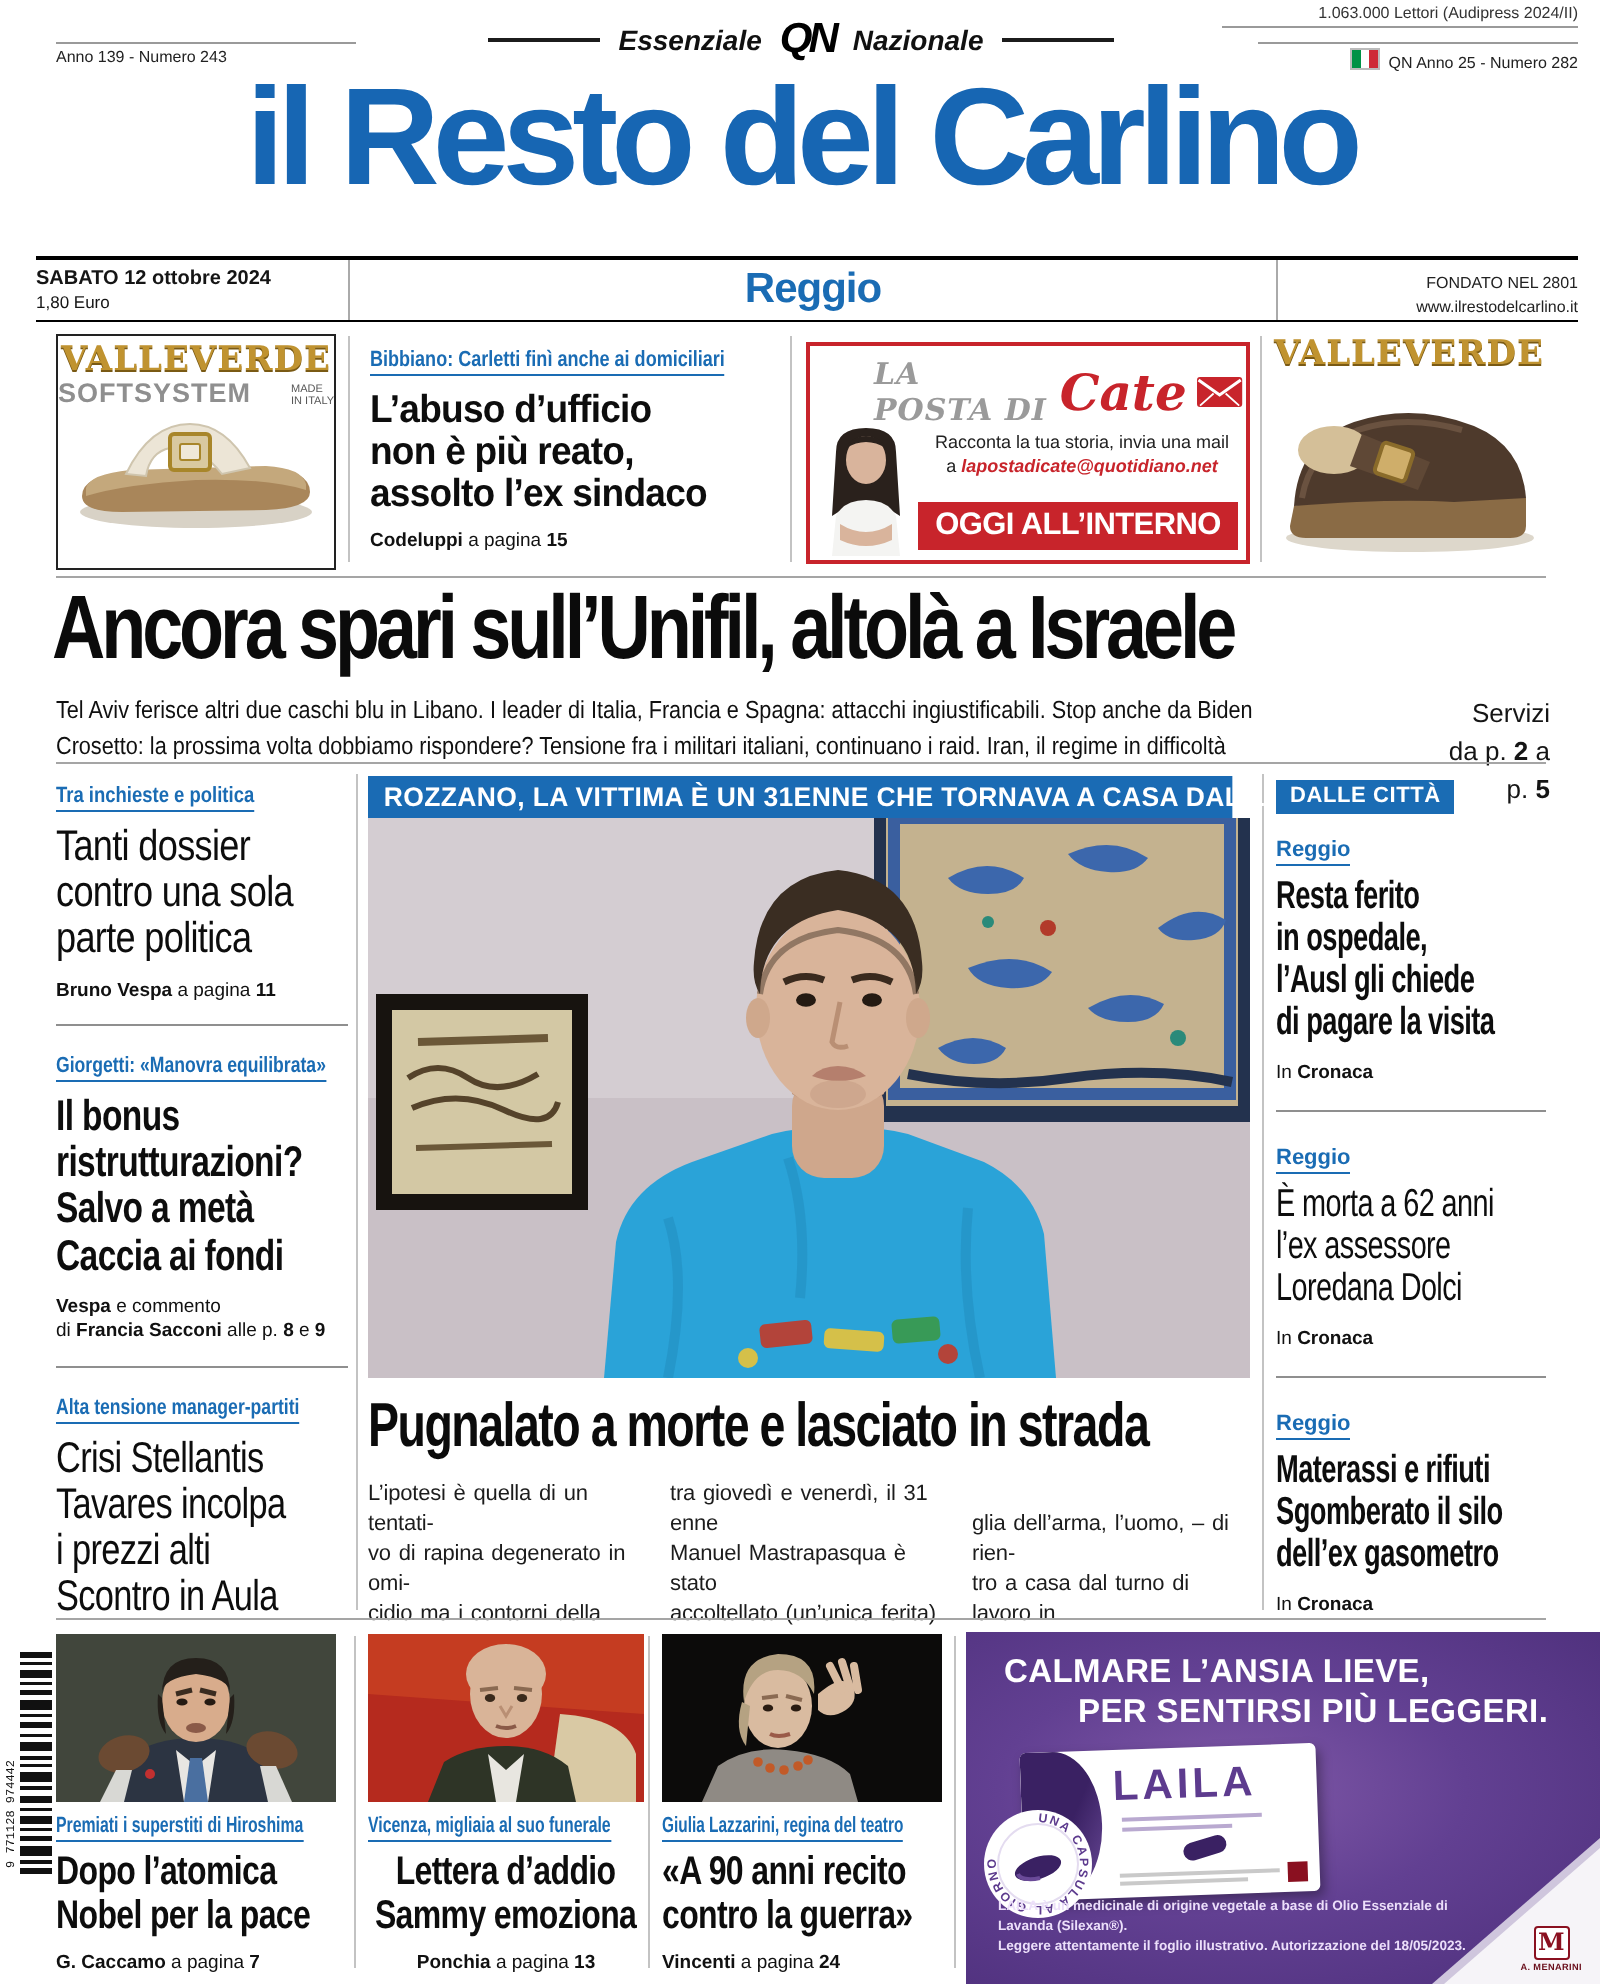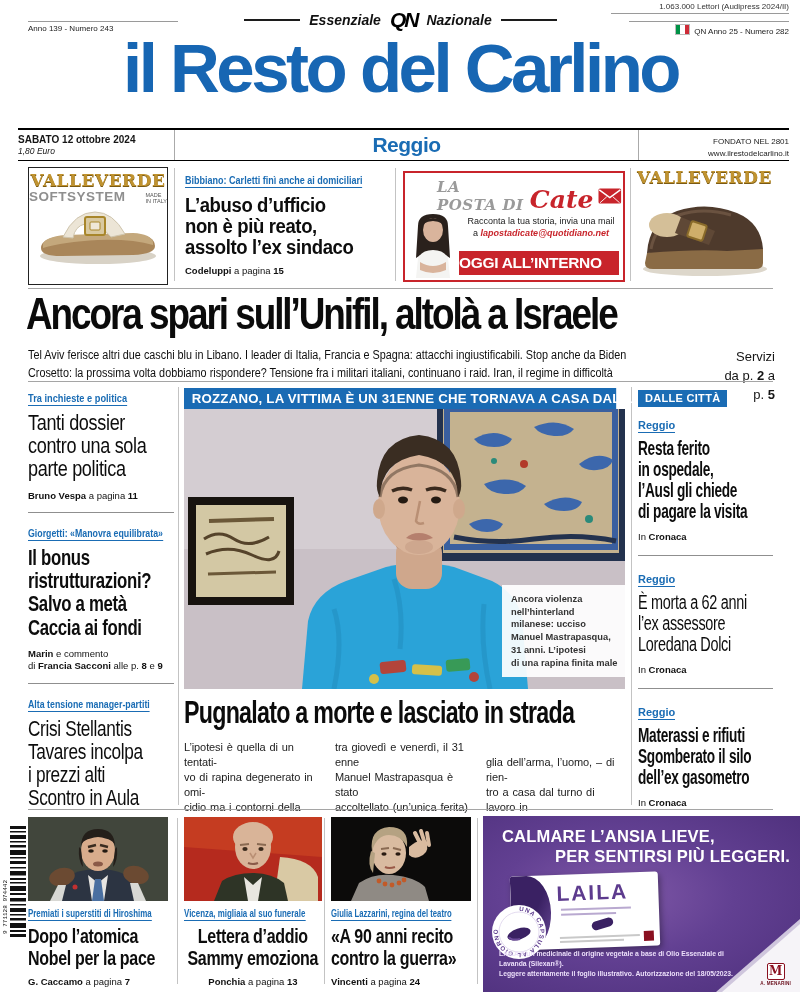--- a/index.html
+++ b/index.html
@@ -19,21 +19,21 @@
   .issue{font-size:8px;color:#222;}
   .flag{display:inline-block;width:13px;height:9px;vertical-align:-1px;margin-right:4px;
         background:linear-gradient(90deg,#009246 0 33%,#fff 33% 66%,#ce2b37 66% 100%);border:0.5px solid #bbb;}
   
   .logo{top:33px;left:0;right:0;text-align:center;font-size:69px;font-weight:bold;color:#1766b3;
         letter-spacing:-3.5px;line-height:1.05;}
   .datebar{top:128px;left:18px;width:771px;height:33px;border-top:2px solid #000;border-bottom:1px solid #000;
         display:flex;box-sizing:border-box;}
   .db-left{width:156px;padding-top:4px;}
   .db-date{font-size:10px;font-weight:bold;}
-  .db-price{font-size:8.5px;margin-top:1px;font-style:italic;}
+  .db-price{font-size:8.5px;margin-top:1px;}
   .db-center{flex:1;border-left:1px solid #aaa;border-right:1px solid #aaa;display:flex;align-items:center;justify-content:center;}
   .db-edition{font-size:21px;font-weight:bold;color:var(--blue);letter-spacing:-0.5px;}
   .db-right{width:150px;text-align:right;padding-top:6px;font-size:8px;line-height:1.5;color:#222;}
   
   .kicker{display:inline-block;color:var(--blue);font-weight:bold;font-size:11px;
           border-bottom:1.5px solid var(--blue);padding-bottom:1px;white-space:nowrap;transform-origin:0 50%;}
   .hl{color:#0d0d0d;white-space:pre-line;line-height:1.08;letter-spacing:-0.4px;transform-origin:0 0;}
   .byline{font-size:9.5px;color:#111;white-space:pre-line;line-height:1.3;}
   .incron{font-size:9.5px;color:#111;}
   .sx95{transform:scaleX(.95);} .sx84{transform:scaleX(.84);}
@@ -42,26 +42,26 @@
   .adiv{border:none;border-top:1px solid #8f8f8f;margin:10px 0;}
   
   .vvbox{top:167px;width:138px;text-align:center;}
   .vv-brand{font-family:"DejaVu Serif",serif;font-weight:bold;font-size:17px;letter-spacing:0.5px;
             color:#c09330;text-shadow:0 1px 0 #7a5a14;white-space:nowrap;}
   .vv-soft{display:flex;justify-content:center;align-items:flex-end;gap:20px;margin-top:-1px;}
   .vv-soft-t{font-size:13.5px;font-weight:bold;color:#8f8f8f;letter-spacing:0.5px;}
   .vv-made{font-size:5.5px;color:#555;text-align:left;line-height:1.1;white-space:pre-line;padding-top:2px;}
   .bibbiano{top:170px;left:185px;width:204px;}
   .posta{top:171px;left:403px;width:222px;height:111px;border:2.5px solid var(--red);box-sizing:border-box;background:#fff;}
-  .posta-title{position:absolute;top:5px;left:32px;display:flex;align-items:flex-end;}
+  .posta-title{position:absolute;top:5px;left:32px;display:flex;align-items:center;}
   .posta-pre{font-family:"DejaVu Serif",serif;font-style:italic;font-weight:bold;font-size:15px;color:#9a9a9a;letter-spacing:0.5px;}
   .posta-name{font-family:"DejaVu Serif",serif;font-style:italic;font-weight:bold;font-size:25px;color:var(--red);margin-left:6px;}
   .posta-invite{position:absolute;left:56px;top:42px;width:160px;text-align:center;font-size:9px;line-height:1.35;color:#222;white-space:pre-line;}
   .posta-badge{position:absolute;left:54px;bottom:5px;width:160px;background:var(--red);color:#fff;
-               font-weight:900;font-size:15.5px;text-align:left;padding:3px 0;letter-spacing:-0.3px;white-space:nowrap;}
+               font-weight:900;font-size:15.5px;text-align:center;padding:3px 0;letter-spacing:-0.3px;white-space:nowrap;}
   
   .lead-hl{top:291px;left:26px;font-size:45px;font-weight:bold;letter-spacing:-2.5px;color:#0b0b0b;
            white-space:nowrap;transform:scaleX(.82);transform-origin:0 0;line-height:1.0;}
   .lead-deck{top:346px;left:28px;font-size:12.3px;line-height:1.5;white-space:pre;color:#101010;
              transform:scaleX(.88);transform-origin:0 0;}
   .lead-serv{top:348px;right:26px;width:56px;font-size:13px;line-height:1.45;text-align:right;white-space:pre-line;}
   
   .colL{top:388px;left:28px;width:146px;}
   .colC{top:388px;left:184px;width:441px;}
   .colR{top:388px;left:638px;width:135px;}
@@ -83,21 +83,21 @@
   .bi{position:absolute;top:817px;}
   .bi-photo{height:84px;overflow:hidden;position:relative;}
   .bi-k{margin-top:6px;}
   .bi-hl{font-size:20px;font-weight:bold;margin-top:5px;}
   .bi-by{margin-top:7px;}
   .barcode{position:absolute;left:2px;top:826px;}
   
   .laila{position:absolute;left:483px;top:816px;width:317px;height:176px;overflow:hidden;
          background:radial-gradient(ellipse at 42% 45%, #8059a8 0%, #624092 45%, #4d2f7b 100%);}
   .la-h1{position:absolute;top:11px;left:19px;color:#fff;font-weight:800;font-size:16.5px;letter-spacing:0.2px;white-space:nowrap;}
-  .la-h2{position:absolute;top:31px;left:72px;color:#fff;font-weight:800;font-size:16.5px;letter-spacing:0.2px;white-space:nowrap;}
+  .la-h2{position:absolute;top:31px;left:56px;color:#fff;font-weight:800;font-size:16.5px;letter-spacing:0.2px;white-space:nowrap;}
   .la-pack{position:absolute;left:28px;top:58px;width:148px;height:74px;background:#fff;border-radius:3px;
            transform:rotate(-2deg);box-shadow:2px 3px 6px rgba(0,0,0,.35);overflow:hidden;}
   .la-pack-wave{position:absolute;left:0;top:0;bottom:0;width:40px;
                 background:linear-gradient(115deg,#3a2163 55%,#6a4a98 100%);border-radius:0 60% 60% 0/0 50% 50% 0;}
   .la-name{position:absolute;left:46px;top:7px;font-size:21px;font-weight:bold;letter-spacing:2px;color:var(--purple);}
   .la-bar{position:absolute;height:2px;background:#b9a9d0;}
   .la-cap{position:absolute;width:22px;height:9px;border-radius:5px;background:#3a2163;transform:rotate(-15deg);}
   .la-badge{position:absolute;left:8px;top:88px;}
   .la-txt{position:absolute;left:182px;top:60px;width:128px;color:#fff;font-size:9.3px;line-height:1.38;white-space:pre-line;}
   .la-disc{position:absolute;left:16px;bottom:13px;width:252px;color:#ecdffa;font-size:6.8px;font-weight:bold;line-height:1.45;white-space:pre-line;}
@@ -227,21 +227,21 @@
     <div class="hl hlL sx84" style="width:180px;">Tanti dossier
 contro una sola
 parte politica</div>
     <div class="byline" style="margin-top:8px;"><span style="font-weight: bold;">Bruno Vespa</span><span> a pagina </span><span style="font-weight: bold;">11</span></div>
     <hr class="adiv">
     <span class="kicker sx80">Giorgetti: «Manovra equilibrata»</span>
     <div class="hl hlL sx78" style="width:190px;font-weight:bold;">Il bonus
 ristrutturazioni?
 Salvo a metà
 Caccia ai fondi</div>
-    <div class="byline" style="margin-top:8px;"><span style="font-weight: bold;">Marin</span><span> e commento
+    <div class="byline" style="margin-top:8px;"><span style="font-weight: bold;">Vespa</span><span> e commento
 di </span><span style="font-weight: bold;">Francia Sacconi</span><span> alle p. </span><span style="font-weight: bold;">8</span><span> e </span><span style="font-weight: bold;">9</span></div>
     <hr class="adiv">
     <span class="kicker sx80">Alta tensione manager-partiti</span>
     <div class="hl hlL sx80" style="width:185px;">Crisi Stellantis
 Tavares incolpa
 i prezzi alti
 Scontro in Aula</div>
     <div class="byline" style="margin-top:8px;"><span style="font-weight: bold;">Troise</span><span> a pagina </span><span style="font-weight: bold;">9</span></div>
   </div>
 
@@ -292,26 +292,20 @@
         <ellipse cx="235" cy="138" rx="14" ry="7" fill="#c49a82" opacity=".5"></ellipse>
 
         <g opacity=".9">
           <rect x="196" y="252" width="26" height="12" rx="3" fill="#c23a2a" transform="rotate(-6 209 258)"></rect>
           <rect x="228" y="256" width="30" height="10" rx="3" fill="#e8c43a" transform="rotate(4 243 261)"></rect>
           <rect x="262" y="250" width="24" height="12" rx="3" fill="#3a9a4a" transform="rotate(-5 274 256)"></rect>
           <circle cx="190" cy="270" r="5" fill="#e8c43a"></circle>
           <circle cx="290" cy="268" r="5" fill="#c23a2a"></circle>
         </g>
       </svg>
-      <div class="caption-box">Ancora violenza
-nell’hinterland
-milanese: ucciso
-Manuel Mastrapasqua,
-31 anni. L’ipotesi
-di una rapina finita male</div>
     </div>
     <div class="c-hl">Pugnalato a morte e lasciato in strada</div>
     <div class="c-body">
       <div class="c-col">L’ipotesi è quella di un tentati-
 vo di rapina degenerato in omi-
 cidio ma i contorni della trage-
 dia di Rozzano, nel Milanese, so-
 no tutti da chiarire. Nella notte</div>
       <div class="c-col">tra giovedì e venerdì, il 31 enne
 Manuel Mastrapasqua è stato

